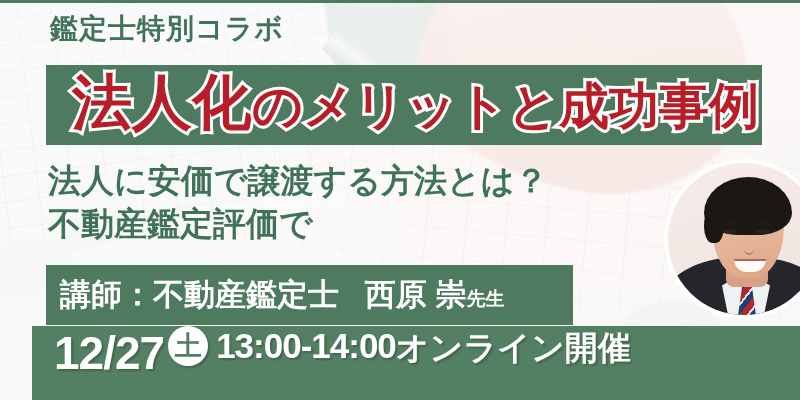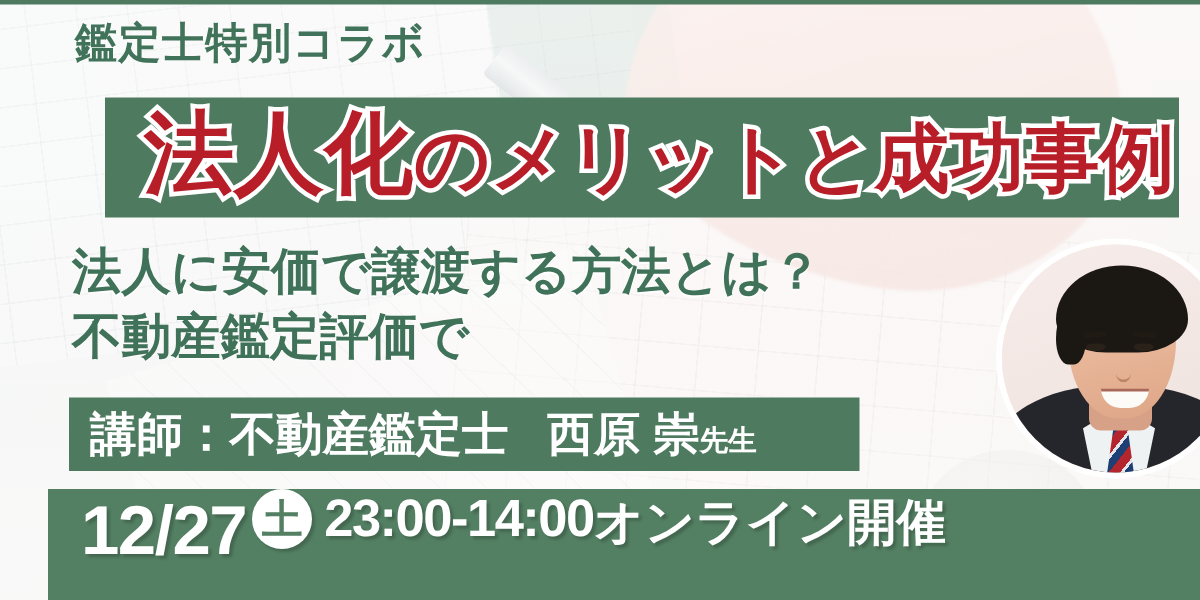--- a/index.html
+++ b/index.html
@@ -125,21 +125,20 @@
     letter-spacing: 1px;
     color: #41735a;
     white-space: nowrap;
   }
 
   .title-band {
     position: absolute;
     left: 14px; top: 65px;
     width: 716px; height: 80px;
     background: #4e7a60;
-    margin-left: 24px;
   }
   .title-text {
     position: absolute;
     left: 26px;
     top: 50%;
     transform: translateY(-52%);
     white-space: nowrap;
     font-size: 54px;
     font-weight: bold;
     letter-spacing: 0px;
@@ -157,21 +156,21 @@
     font-weight: bold;
     line-height: 1.30;
     color: #3f7258;
     white-space: nowrap;
     text-shadow: 0 1px 0 rgba(255,255,255,.85);
   }
 
   .speaker-band {
     position: absolute;
     left: 14px; top: 265px;
-    width: 527px; height: 49px;
+    width: 527px; height: 60px;
     background: #4e7a60;
     display: flex;
     align-items: center;
   }
   .speaker-text {
     padding-left: 14px;
     font-size: 31px;
     font-weight: bold;
     color: #ffffff;
     white-space: nowrap;
@@ -407,21 +406,21 @@
       <div class="p-brow r"></div>
       <div class="p-eye l"></div>
       <div class="p-eye r"></div>
       <div class="p-nose"></div>
       <div class="p-mouth"></div>
     </div>
 
     <div class="bottom-bar">
       <div class="date-main">12/27</div>
       <div class="dow-badge">土</div>
-      <div class="time-range">23:00-14:00</div>
+      <div class="time-range">13:00-14:00</div>
       <div class="venue">オンライン開催</div>
     </div>
 
     <div class="logo">
       <div class="logo-mark">
         <span class="mono"><span class="r">R</span><span class="k">K</span></span>
       </div>
       <div class="logo-name">RICHROAD</div>
     </div>
 

